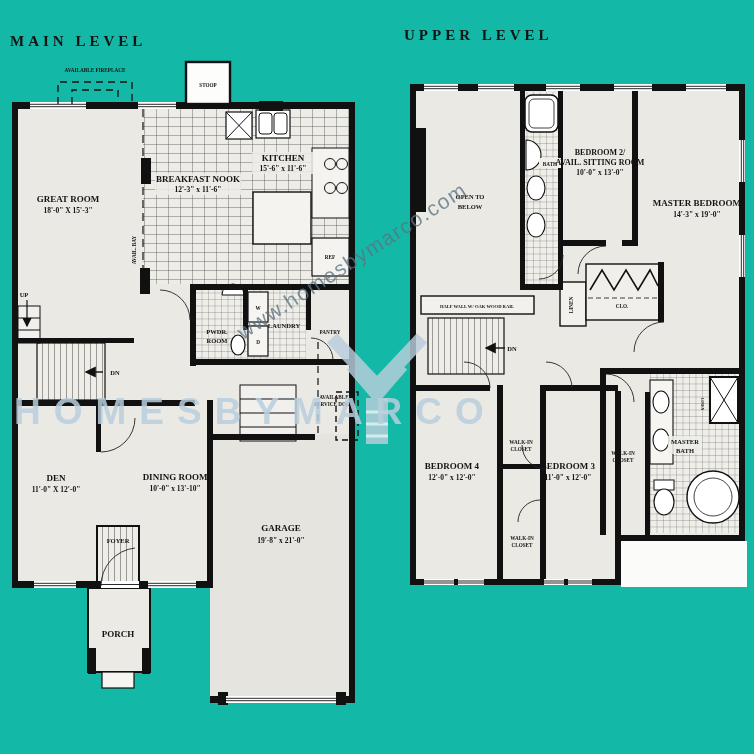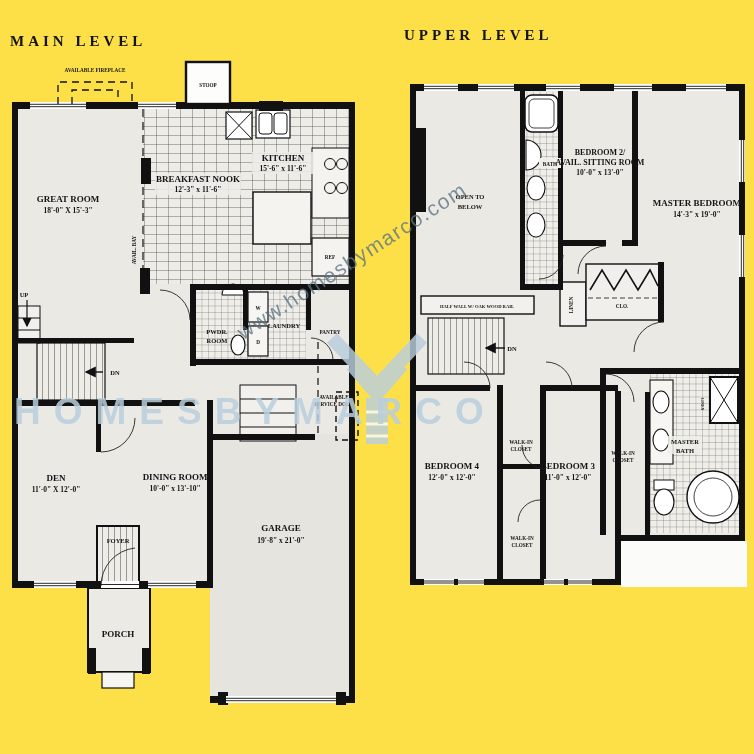--- a/index.html
+++ b/index.html
@@ -1,16 +1,16 @@
 <!DOCTYPE html>
 <html><head>
 <meta charset="utf-8">
 <style>
   html,body{margin:0;padding:0;background:#ffffff;}
-  #stage{position:relative;width:754px;height:754px;background:#fde047;overflow:hidden;
+  #stage{position:relative;width:754px;height:754px;background:#14b8a6;overflow:hidden;
          font-family:"Liberation Serif", serif;}
   svg{position:absolute;left:0;top:0;}
   text{fill:#141414;}
   .title{font-size:15px;font-weight:bold;letter-spacing:4px;}
   .room{font-size:9px;font-weight:bold;text-anchor:middle;}
   .dims{font-size:7.5px;font-weight:bold;text-anchor:middle;}
   .tiny{font-size:5.2px;font-weight:bold;text-anchor:middle;}
   .small{font-size:6.5px;font-weight:bold;text-anchor:middle;}
   .wm-url{font-size:21px;letter-spacing:1.5px;fill:#5b7484;opacity:.78;
           font-family:"Liberation Sans",sans-serif;}

